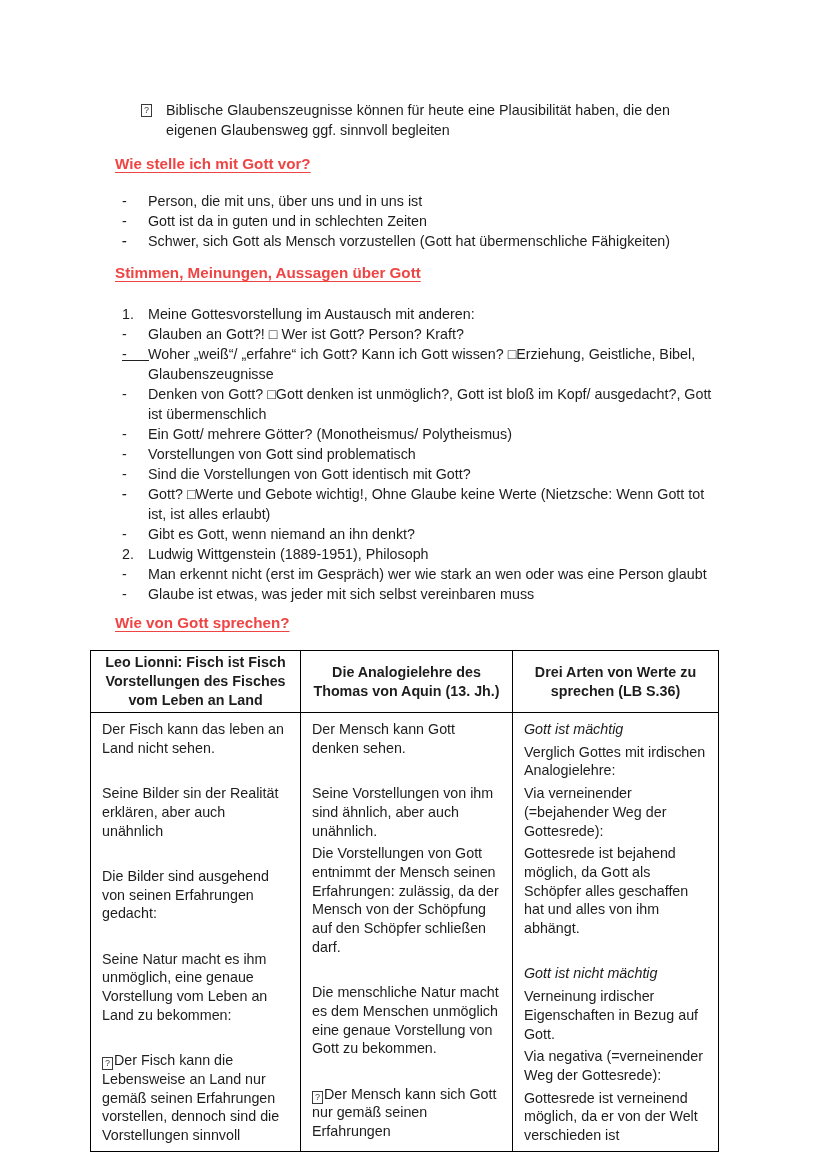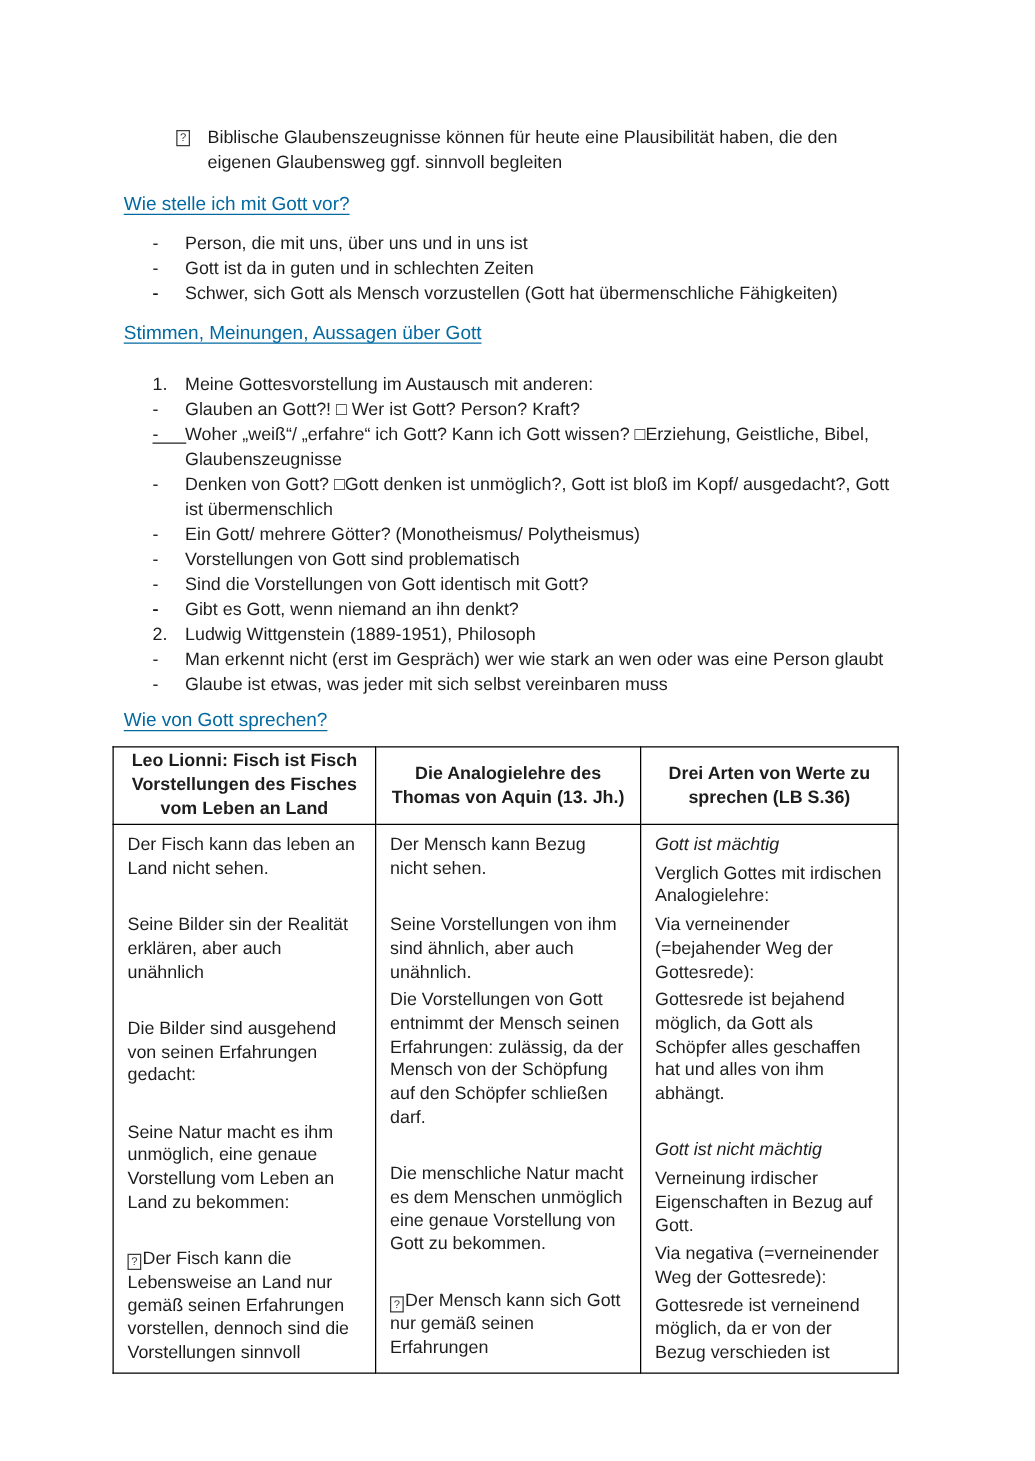--- a/index.html
+++ b/index.html
@@ -29,26 +29,26 @@
     font-size:9px;line-height:11px;
     text-align:center;
     vertical-align:baseline;
     margin-right:2px;
     color:#3a3a3a;
   }
   .lead .qbox{position:absolute;left:42px;top:4px;}
   
   h2{
     font-size:15.2px;
-    font-weight:400;
-    margin:0;
+    font-weight:700;
+    margin:16px;
     text-decoration:underline;
     text-underline-offset:3px;
     line-height:22px;
-    color:#0369a1;
+    color:#ef4444;
   }
   .h1{margin-top:13px;}
   .h2{margin-top:11px;}
   .h3{margin-top:8px;}
   
   .list{margin-top:10px;}
   .list2{margin-top:20px;}
   .li{position:relative;padding-left:49px;}
   .mk{position:absolute;left:23px;top:0;}
   .mku{
@@ -143,20 +143,21 @@
       </div>
       <div class="li">
         <span class="mk">-</span>
         <span>Sind die Vorstellungen von Gott identisch mit Gott?</span>
       </div>
       <div class="li">
         <span class="mk">-</span>
       </div>
       <div class="li">
         <span class="mk">-</span>
+        <span>Gott? □Werte und Gebote wichtig!, Ohne Glaube keine Werte (Nietzsche: Wenn Gott tot ist, ist alles erlaubt)</span>
       </div>
       <div class="li">
         <span class="mk">-</span>
         <span>Gibt es Gott, wenn niemand an ihn denkt?</span>
       </div>
       <div class="li">
         <span class="mk">2.</span>
         <span class="u">Ludwig Wittgenstein (1889-1951), Philosoph</span>
       </div>
       <div class="li">
@@ -189,38 +190,38 @@
           <p class="blank"></p>
           <p>Seine Bilder sin der Realität erklären, aber auch unähnlich</p>
           <p class="blank"></p>
           <p>Die Bilder sind ausgehend von seinen Erfahrungen gedacht:</p>
           <p class="blank"></p>
           <p>Seine Natur macht es ihm unmöglich, eine genaue Vorstellung vom Leben an Land zu bekommen:</p>
           <p class="blank"></p>
           <p><span class="qbox cellqbox">?</span><span>Der Fisch kann die Lebensweise an Land nur gemäß seinen Erfahrungen vorstellen, dennoch sind die Vorstellungen sinnvoll</span></p>
         </td>
         <td class="cell">
-          <p>Der Mensch kann Bezug nicht sehen.</p>
+          <p>Der Mensch kann Gott denken sehen.</p>
           <p class="blank"></p>
           <p>Seine Vorstellungen von ihm sind ähnlich, aber auch unähnlich.</p>
           <p>Die Vorstellungen von Gott entnimmt der Mensch seinen Erfahrungen: zulässig, da der Mensch von der Schöpfung auf den Schöpfer schließen darf.</p>
           <p class="blank"></p>
           <p>Die menschliche Natur macht es dem Menschen unmöglich eine genaue Vorstellung von Gott zu bekommen.</p>
           <p class="blank"></p>
           <p><span class="qbox cellqbox">?</span><span>Der Mensch kann sich Gott nur gemäß seinen Erfahrungen</span></p>
         </td>
         <td class="cell">
           <p class="i">Gott ist mächtig</p>
           <p>Verglich Gottes mit irdischen Analogielehre:</p>
           <p>Via verneinender (=bejahender Weg der Gottesrede):</p>
           <p>Gottesrede ist bejahend möglich, da Gott als Schöpfer alles geschaffen hat und alles von ihm abhängt.</p>
           <p class="blank"></p>
           <p class="i">Gott ist nicht mächtig</p>
           <p>Verneinung irdischer Eigenschaften in Bezug auf Gott.</p>
           <p>Via negativa (=verneinender Weg der Gottesrede):</p>
-          <p>Gottesrede ist verneinend möglich, da er von der Bezug verschieden ist</p>
+          <p>Gottesrede ist verneinend möglich, da er von der Welt verschieden ist</p>
         </td>
       </tr>
     </tbody>
       </table>
 
   </div>
 </div>
 
 </body></html>

